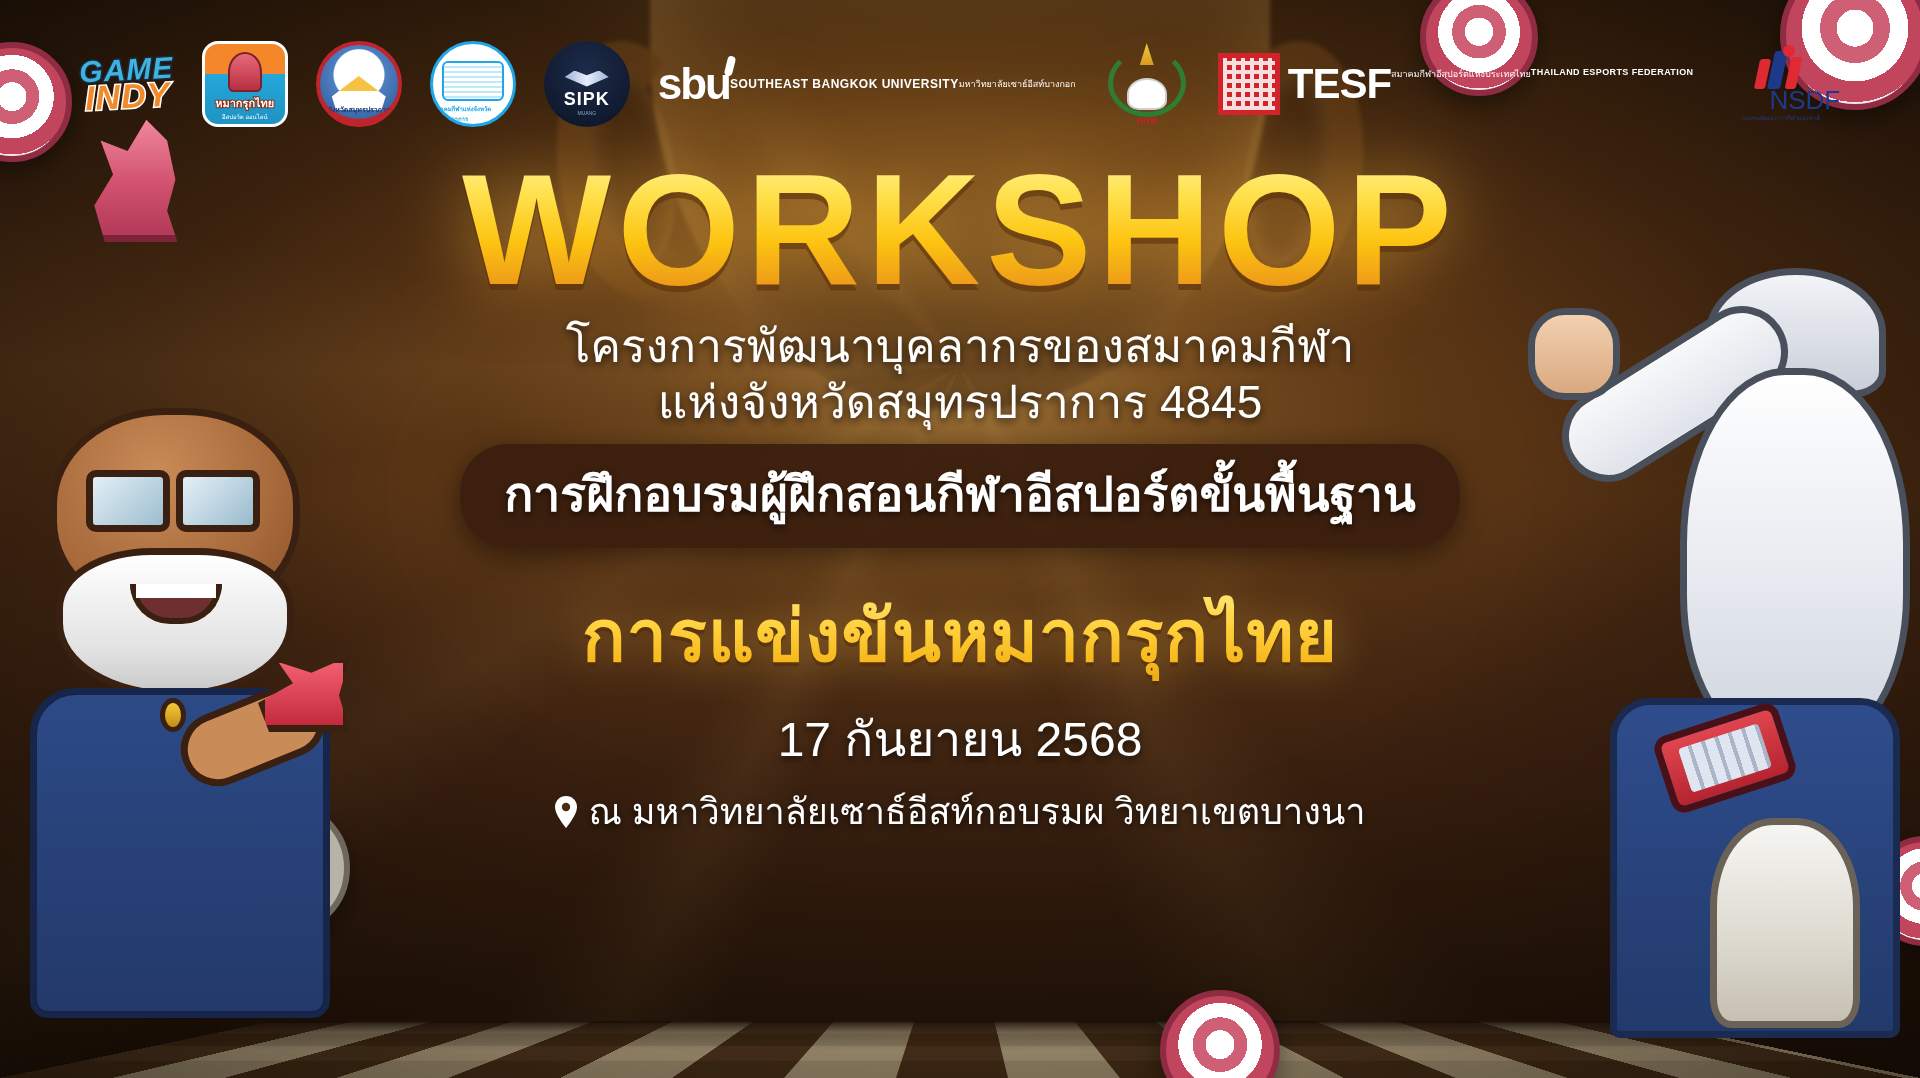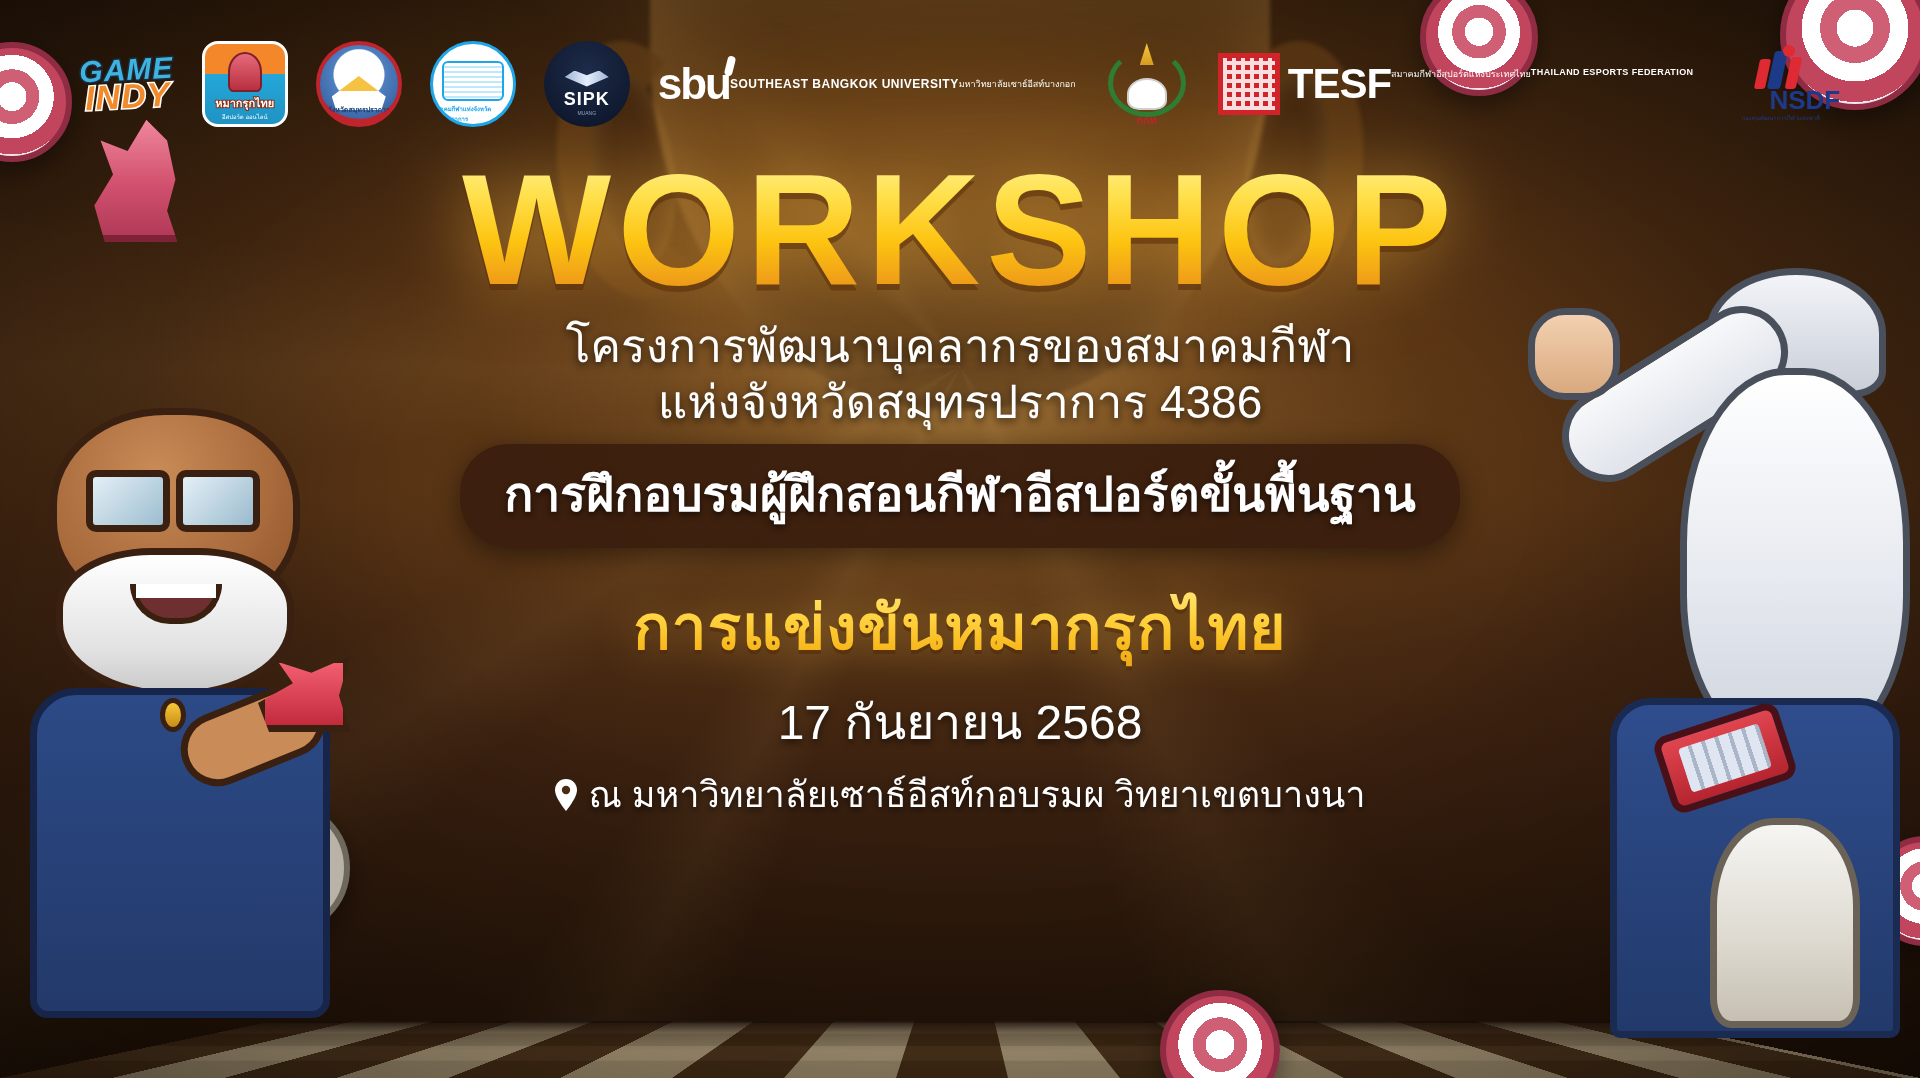--- a/index.html
+++ b/index.html
@@ -136,21 +136,21 @@
   .lg-tesf .s1{ font-size:9px;color:#fff; }
   .lg-tesf .s2{ font-size:9px;color:#fff;font-weight:bold;letter-spacing:.4px; }
 
   .lg-nsdf{ flex-direction:column; align-items:center; }
   .lg-nsdf .mark{ width:52px;height:44px; position:relative; }
   .lg-nsdf .mark .bar{ position:absolute; border-radius:3px; }
   .lg-nsdf .mark .b1{ left:2px;top:14px;width:11px;height:30px;background:#e02a33;transform:skewX(-12deg); }
   .lg-nsdf .mark .b2{ left:16px;top:6px;width:13px;height:38px;background:#1d3a8a;transform:skewX(-12deg); }
   .lg-nsdf .mark .b3{ left:33px;top:12px;width:11px;height:32px;background:#e02a33;transform:skewX(-12deg); }
   .lg-nsdf .mark .dot{ position:absolute;left:28px;top:0;width:12px;height:12px;border-radius:50%;background:#e02a33; }
-  .lg-nsdf .t{ font-size:26px;font-weight:bold;color:#1d3a8a;line-height:.9;letter-spacing:0;margin-left:48px; }
+  .lg-nsdf .t{ font-size:26px;font-weight:normal;color:#1d3a8a;line-height:.9;letter-spacing:0;margin-left:48px; }
   .lg-nsdf .s{ font-size:6px;color:#1d3a8a; }
 
   
   .content{ position:absolute; left:0; right:0; top:150px; z-index:7; text-align:center; }
 
   .workshop{
     font-size:158px; font-weight:bold; letter-spacing:6px; line-height:1;
     background:linear-gradient(180deg,#fff39a 0%,#ffe14e 28%,#fdc411 58%,#f0a018 82%,#e08a10 100%);
     -webkit-background-clip:text; background-clip:text; color:transparent;
     filter:drop-shadow(0 6px 0 rgba(90,46,8,.55)) drop-shadow(0 0 34px rgba(255,190,70,.55));
@@ -162,21 +162,21 @@
   .sub1 .line{ display:block;text-align:center; }
 
   .pill{
     margin:14px auto 0; display:inline-block; padding:12px 44px 16px;
     background:rgba(58,30,14,0.94); border-radius:48px;
     box-shadow:0 6px 26px rgba(0,0,0,.45);
   }
   .pill span{ font-size:48px; font-weight:bold; color:#fff; text-shadow:0 3px 6px rgba(0,0,0,.6); }
 
   .gold{
-    margin-top:30px; font-size:62px; font-weight:bold; letter-spacing:1px;
+    margin-top:30px; font-size:72px; font-weight:bold; letter-spacing:1px;
     background:linear-gradient(180deg,#ffeb8a 0%,#ffd340 40%,#f7b81c 72%,#e8a013 100%);
     -webkit-background-clip:text; background-clip:text; color:transparent;
     filter:drop-shadow(0 4px 0 rgba(80,40,6,.5)) drop-shadow(0 0 22px rgba(255,190,70,.45));
   }
   .date{ margin-top:8px; font-size:48px; color:#fff; font-weight:normal;
     text-shadow:0 3px 7px rgba(0,0,0,.65); }
   .venue{ margin-top:6px; font-size:36px; color:#fff; display:flex; align-items:center;
     justify-content:center; gap:10px; text-shadow:0 3px 7px rgba(0,0,0,.65); }
   .pin{ width:24px; height:32px; flex:0 0 auto; }
 
@@ -342,21 +342,21 @@
     </div>
 
   </div>
 
   <div class="content">
 
     <div class="workshop">WORKSHOP</div>
 
     <div class="sub1">
       <span class="line">โครงการพัฒนาบุคลากรของสมาคมกีฬา</span>
-      <span class="line">แห่งจังหวัดสมุทรปราการ 4386</span>
+      <span class="line">แห่งจังหวัดสมุทรปราการ 4845</span>
     </div>
 
     <div class="pill">
       <span>การฝึกอบรมผู้ฝึกสอนกีฬาอีสปอร์ตขั้นพื้นฐาน</span>
     </div>
 
     <div class="gold">การแข่งขันหมากรุกไทย</div>
 
     <div class="date">17 กันยายน 2568</div>
 

